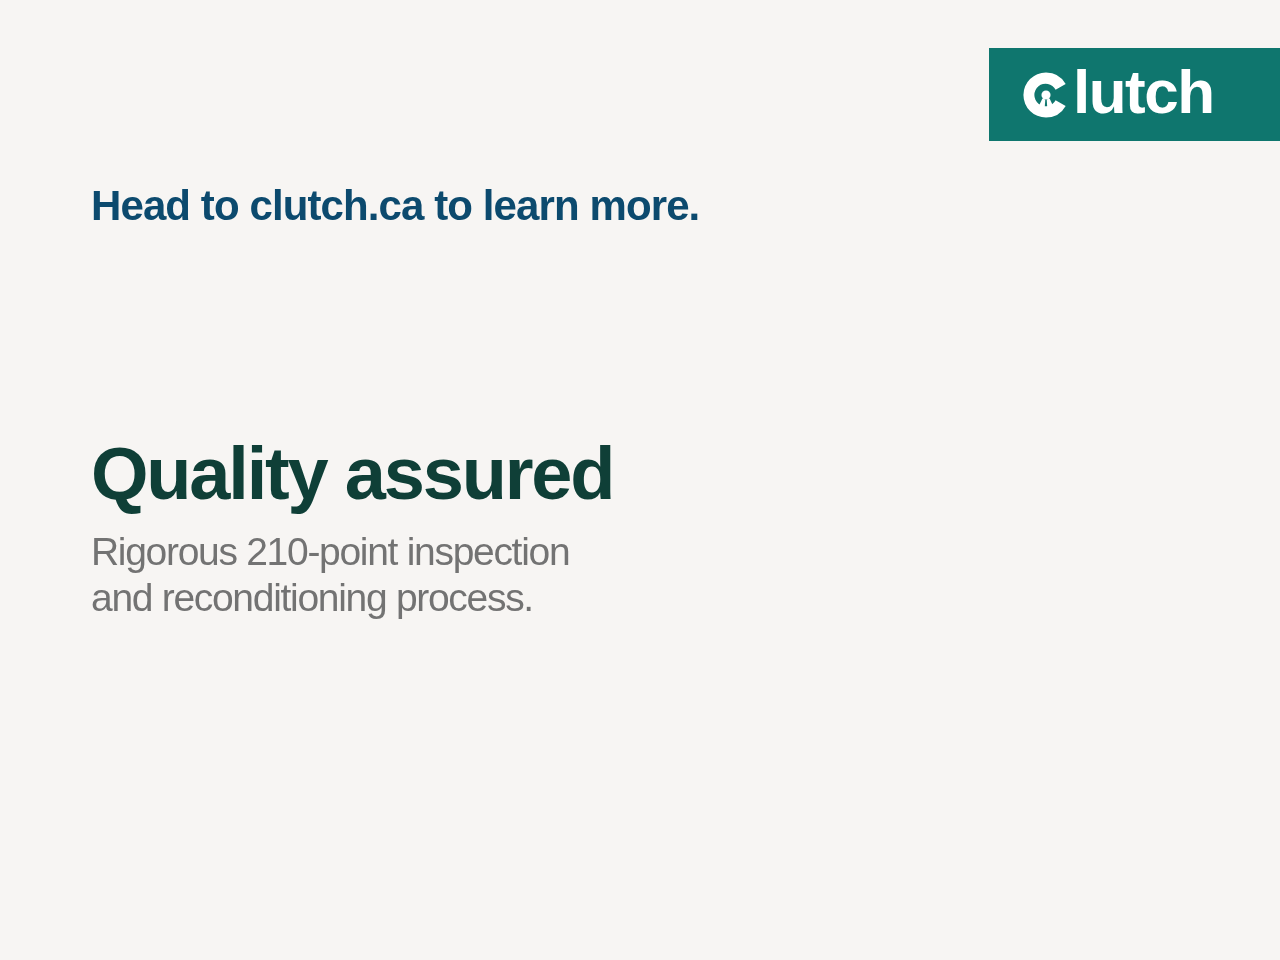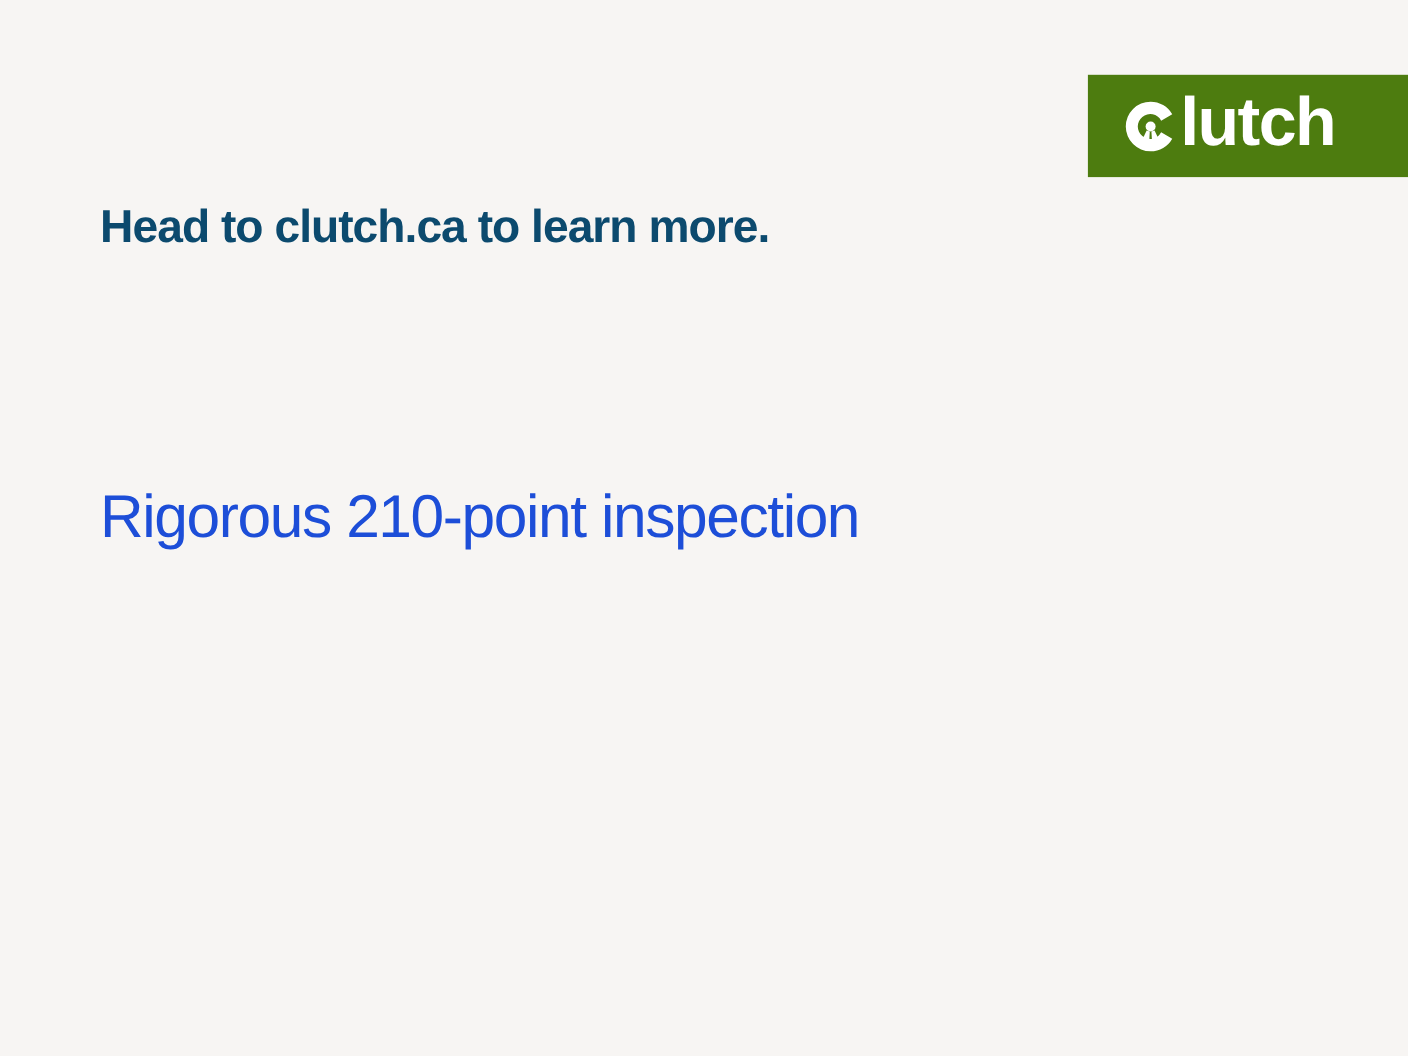--- a/index.html
+++ b/index.html
@@ -28,26 +28,25 @@
     overflow:hidden;
   }
 
   
   .brand-banner {
     position:absolute;
     left:989px;
     top:48px;
     width:291px;
     height:93px;
-    background:#4d7c0f;
+    background:#0f766e;
     display:flex;
     align-items:center;
     justify-content:flex-start;
     padding-left:33px;
-    margin-top:20px;
   }
 
   .brand-lockup {
     display:flex;
     align-items:center;
     height:100%;
   }
 
   
   .brand-mark {
@@ -94,23 +93,23 @@
     font-size:74px;
     font-weight:700;
     color:#0F3F37;
     letter-spacing:-2.2px;
     line-height:1.0;
     margin:0 0 18px 0;
     white-space:nowrap;
   }
 
   .subcopy {
-    font-size:55px;
+    font-size:39px;
     font-weight:400;
-    color:#1d4ed8;
+    color:#737373;
     letter-spacing:-1.3px;
     line-height:1.17;
   }
 
   .subcopy-line { display:block; white-space:nowrap; }
 </style>
 </head>
 <body>
 
 <div class="slide">
@@ -133,18 +132,20 @@
 
         <path d="M57.5 57.5 L70 84 A38 38 0 0 1 53.5 88.5 L51.5 59.5 Z" fill="#FFFFFF"></path>
       </svg>
       <span class="brand-wordmark">lutch</span>
     </div>
   </div>
 
   <div class="eyebrow">Head to clutch.ca to learn more.</div>
 
   <div class="copy-block">
+    <h1 class="headline">Quality assured</h1>
     <p class="subcopy">
       <span class="subcopy-line">Rigorous 210-point inspection</span>
+      <span class="subcopy-line">and reconditioning process.</span>
     </p>
   </div>
 
 </div>
 
 </body></html>

